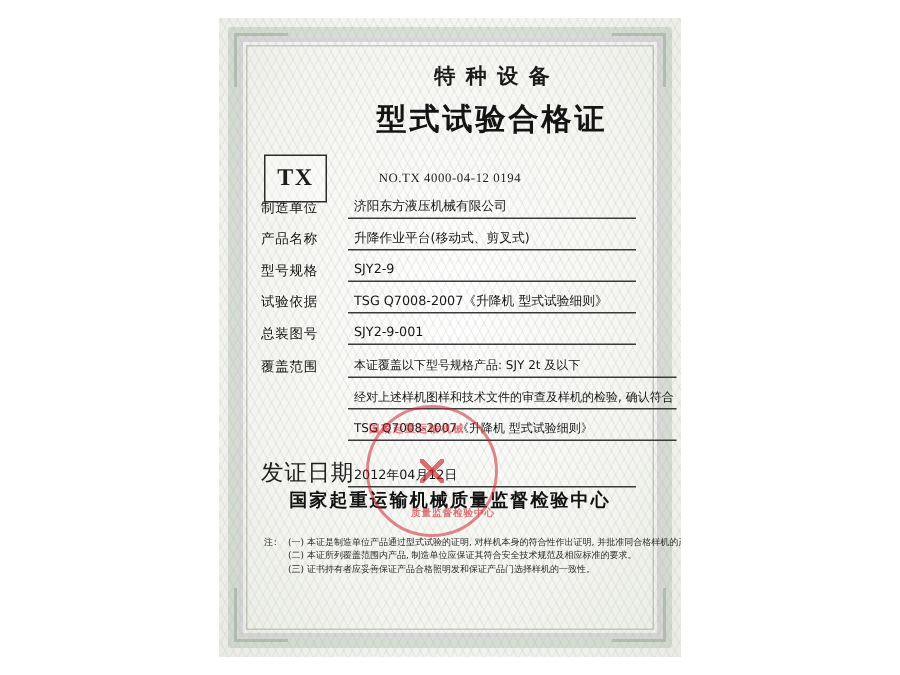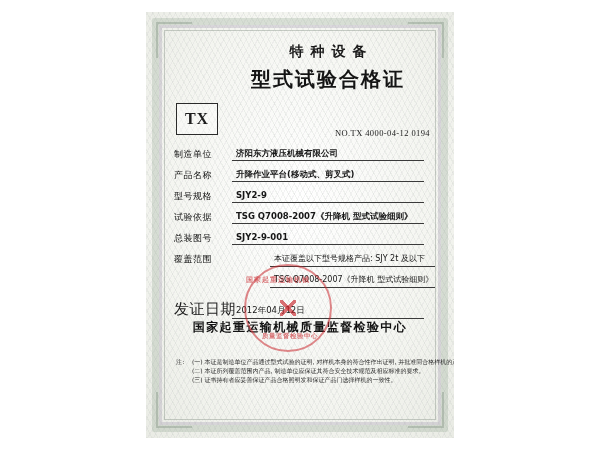--- a/index.html
+++ b/index.html
@@ -124,26 +124,26 @@
   .title-big {
     font-family: "DejaVu Sans", sans-serif;
     font-size: 20px;
     font-weight: bold;
     letter-spacing: 2px;
     color: #141414;
     line-height: 30px;
     margin-top: 4px;
   }
   .cert-no {
-    text-align: right;
+    text-align: center;
     font-family: "Liberation Serif", serif;
     font-size: 8.5px;
     letter-spacing: 0.4px;
     color: #222;
-    margin-top: 18px;
+    margin-top: 3px;
   }
 
   
   .fields {
     margin-top: 9px;
     padding: 0 6px 0 4px;
   }
   .field-row {
     display: flex;
     align-items: center;
@@ -161,29 +161,27 @@
   }
   .field-value {
     flex: 1 1 auto;
     border-bottom: 0.8px solid #3a3a3a;
     padding: 0 2px 1px 4px;
     font-size: 8.5px;
     color: #161616;
     min-height: 12px;
     white-space: nowrap;
     overflow: hidden;
-    font-weight: bold;
   }
 
   
   .scope {
     margin-top: 2px;
     display: flex;
     padding: 0 6px 0 4px;
-    gap: 38px;
   }
   .scope-label {
     width: 58px;
     flex: 0 0 58px;
     font-size: 9px;
     color: #111;
     letter-spacing: 0.5px;
     padding-top: 1px;
     white-space: nowrap;
   }
@@ -257,23 +255,23 @@
     left: 0;
     right: 0;
     text-align: left;
     font-size: 7px;
     letter-spacing: 1px;
     font-weight: bold;
   }
   .seal-text-bottom {
     position: absolute;
     bottom: 9px;
-    left: 16px;
+    left: 3px;
     right: 0;
-    text-align: left;
+    text-align: right;
     font-size: 6.5px;
     letter-spacing: 0.5px;
     font-weight: bold;
   }
 
   
   .authority {
     text-align: center;
     font-size: 12px;
     font-weight: bold;
@@ -346,20 +344,21 @@
         <div class="field-row">
           <div class="field-label">总装图号</div>
           <div class="field-value">SJY2-9-001</div>
         </div>
       </div>
 
       <div class="scope">
         <div class="scope-label">覆盖范围</div>
         <div class="scope-lines">
           <div class="scope-line">本证覆盖以下型号规格产品: SJY 2t      及以下</div>
+          <div class="scope-line">经对上述样机图样和技术文件的审查及样机的检验, 确认符合</div>
           <div class="scope-line">TSG Q7008-2007《升降机 型式试验细则》</div>
         </div>
       </div>
 
       <div class="issue-row">
         <div class="issue-label">发证日期</div>
         <div class="issue-value">2012年04月12日</div>
         <div class="seal">
           <div class="seal-text-top">国家起重运输机械</div>
           <div class="seal-text-bottom">质量监督检验中心</div>

